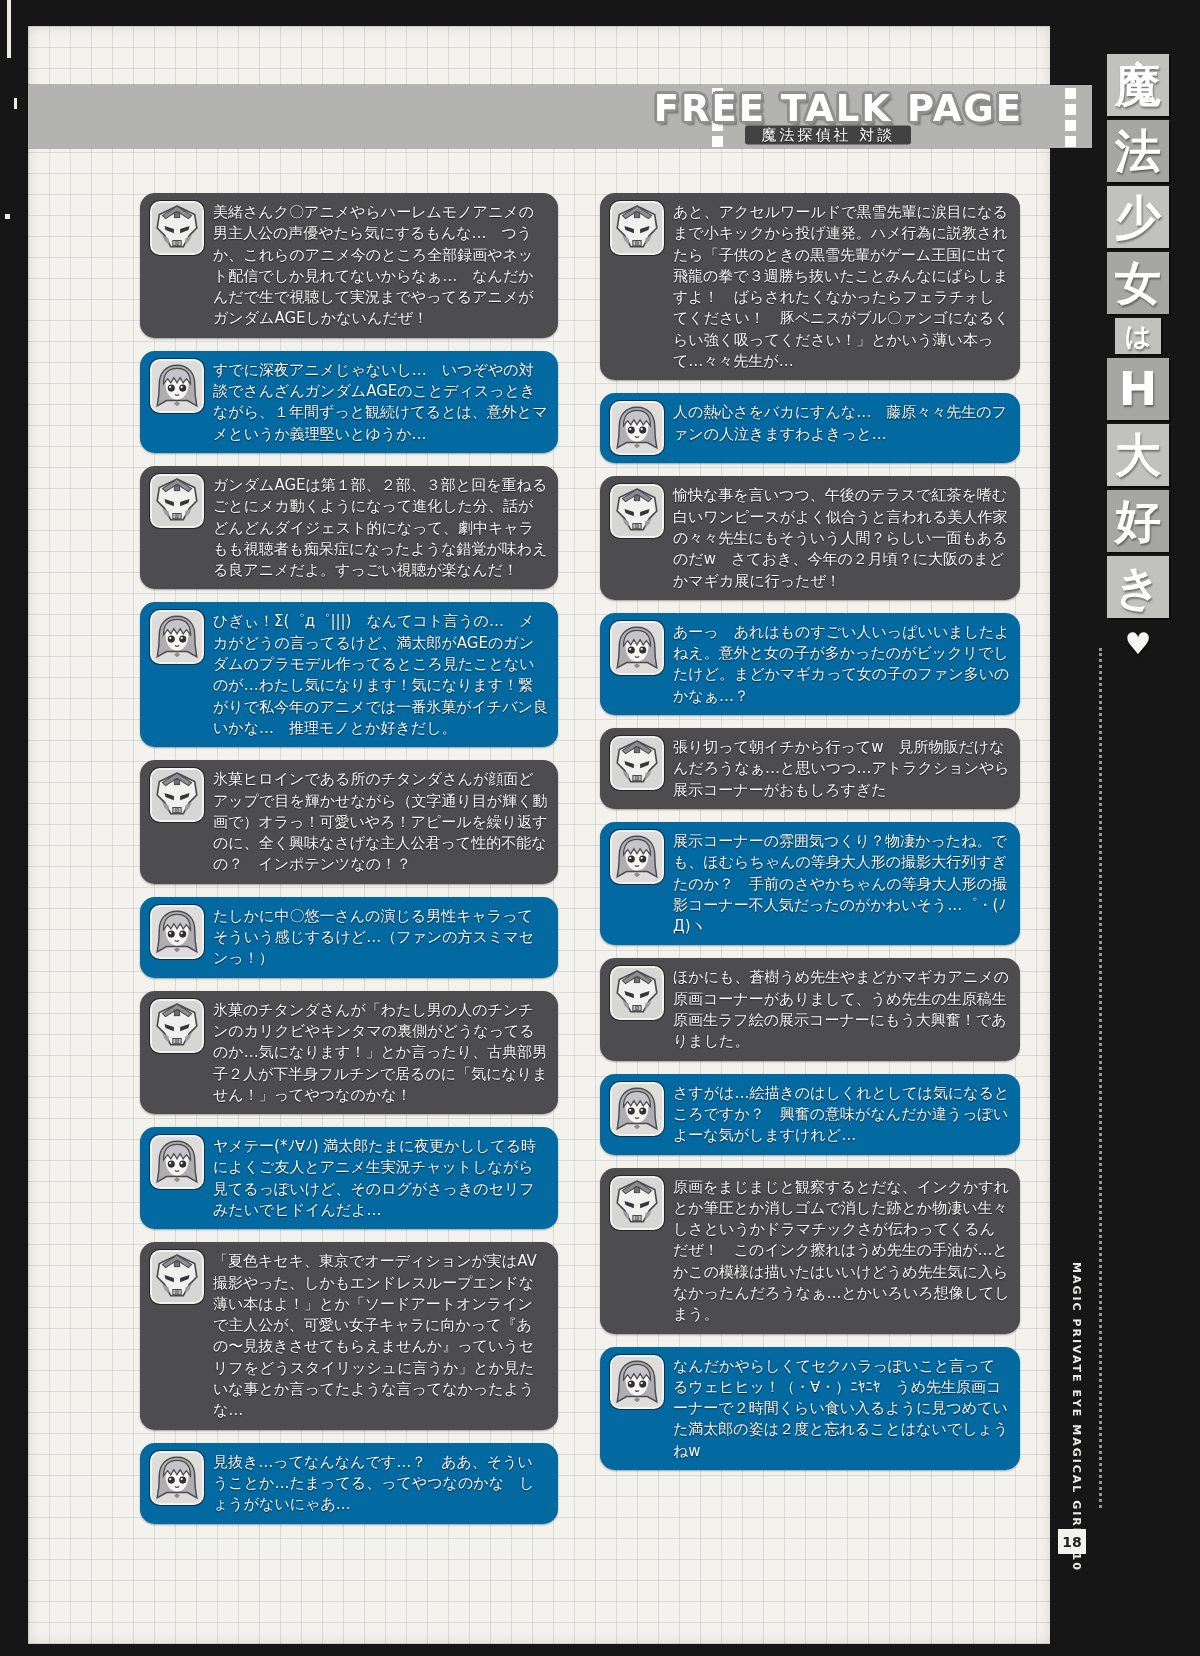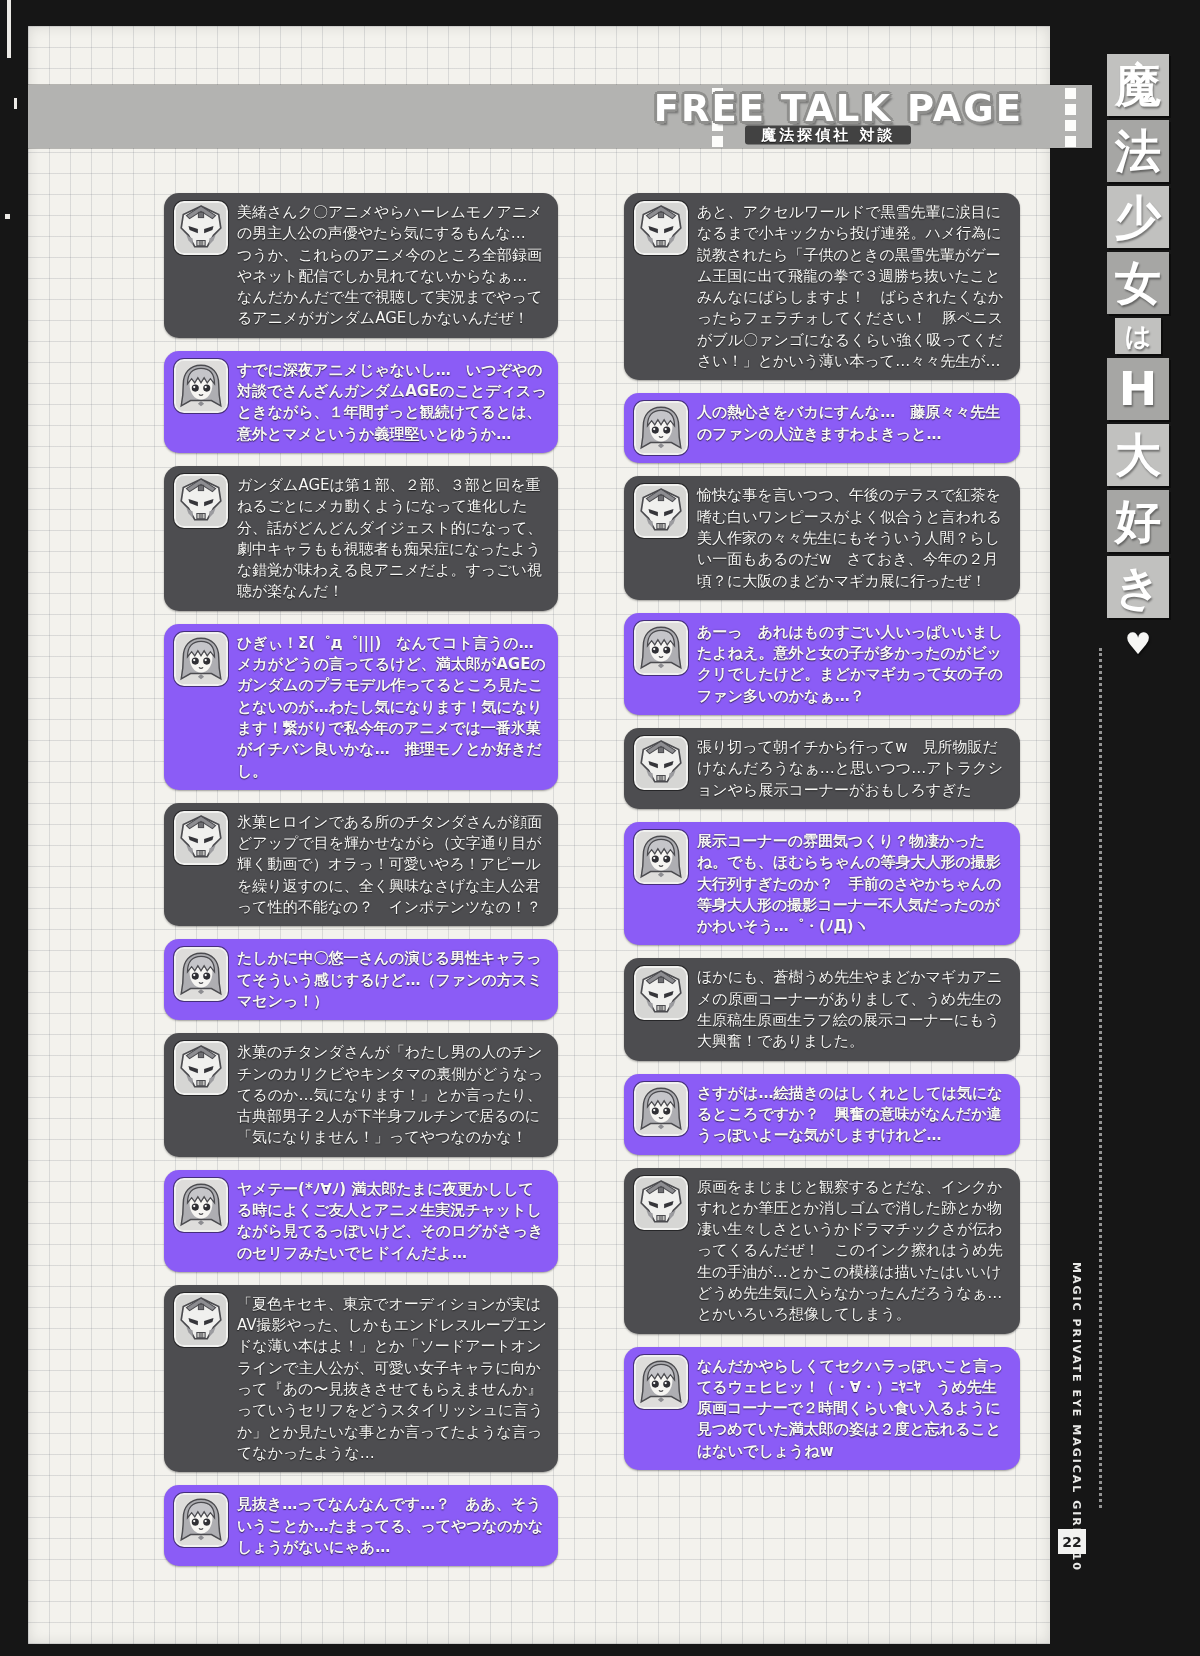--- a/index.html
+++ b/index.html
@@ -33,41 +33,40 @@
     font-size:37px;font-weight:900;color:#ffffff;letter-spacing:2px;
     text-shadow:
       -3px 0 0 #8f8f8d, 3px 0 0 #8f8f8d, 0 -3px 0 #8f8f8d, 0 3px 0 #8f8f8d,
       -2px -2px 0 #8f8f8d, 2px -2px 0 #8f8f8d, -2px 2px 0 #8f8f8d, 2px 2px 0 #8f8f8d,
       3px 4px 2px rgba(60,60,60,.55);
     white-space:nowrap;
     padding-left:20px;
   }
   .logo-sub{
     display:inline-block;margin-top:-5px;position:relative;z-index:2;
-    background:#424242;color:#fff;font-size:15px;font-weight:bold;
+    background:#424242;color:#fff;font-size:15px;font-weight:normal;
     letter-spacing:3px;padding:2px 16px;border-radius:3px;
     text-shadow:0 1px 1px rgba(0,0,0,.6);
   }
   .dots{position:absolute;display:flex;flex-direction:column;gap:5px;top:3px;}
   .dots span{width:11px;height:11px;background:#fdfdfb;display:block;}
   .dots.dots-left{left:684px;}
   .dots.dots-right{right:16px;}
 
   
   .col{position:absolute;display:flex;flex-direction:column;gap:13px;z-index:2;}
   .col-left{left:140px;top:193px;width:418px;}
   .col-right{left:600px;top:193px;width:420px;}
   .box{
     display:flex;gap:9px;align-items:flex-start;
     border-radius:15px;padding:8px 10px;
     box-shadow:0 1px 2px rgba(0,0,0,.35);
-    margin-left:24px;
   }
   .box.robot{background:#4d4d50;}
-  .box.girl{background:#8b5cf6;font-weight:bold;}
+  .box.girl{background:#0369a1;}
   .avatar{
     flex:0 0 54px;width:54px;height:54px;border-radius:10px;overflow:hidden;
     border:2px solid #f1f1ef;background:#dcdcda;box-sizing:border-box;
     box-shadow:0 0 0 1px rgba(0,0,0,.5);
   }
   .avatar svg{width:100%;height:100%;display:block;}
   .text{
     flex:1;font-size:15px;line-height:1.42;color:#f8f8f6;
     text-shadow:0 1px 1px rgba(0,0,0,.55), 0 0 2px rgba(0,0,0,.35);
     overflow-wrap:anywhere;padding-top:1px;
@@ -530,13 +529,13 @@
   <div class="vchar shade-a">大</div>
   <div class="vchar shade-b">好</div>
   <div class="vchar shade-a">き</div>
   <div class="vheart">♥</div>
 </div>
 
 <div class="vdots"></div>
 
 <div class="series">MAGIC PRIVATE EYE MAGICAL GIRLS 10</div>
 
-<div class="page-num">22</div>
+<div class="page-num">18</div>
 
 </body></html>

